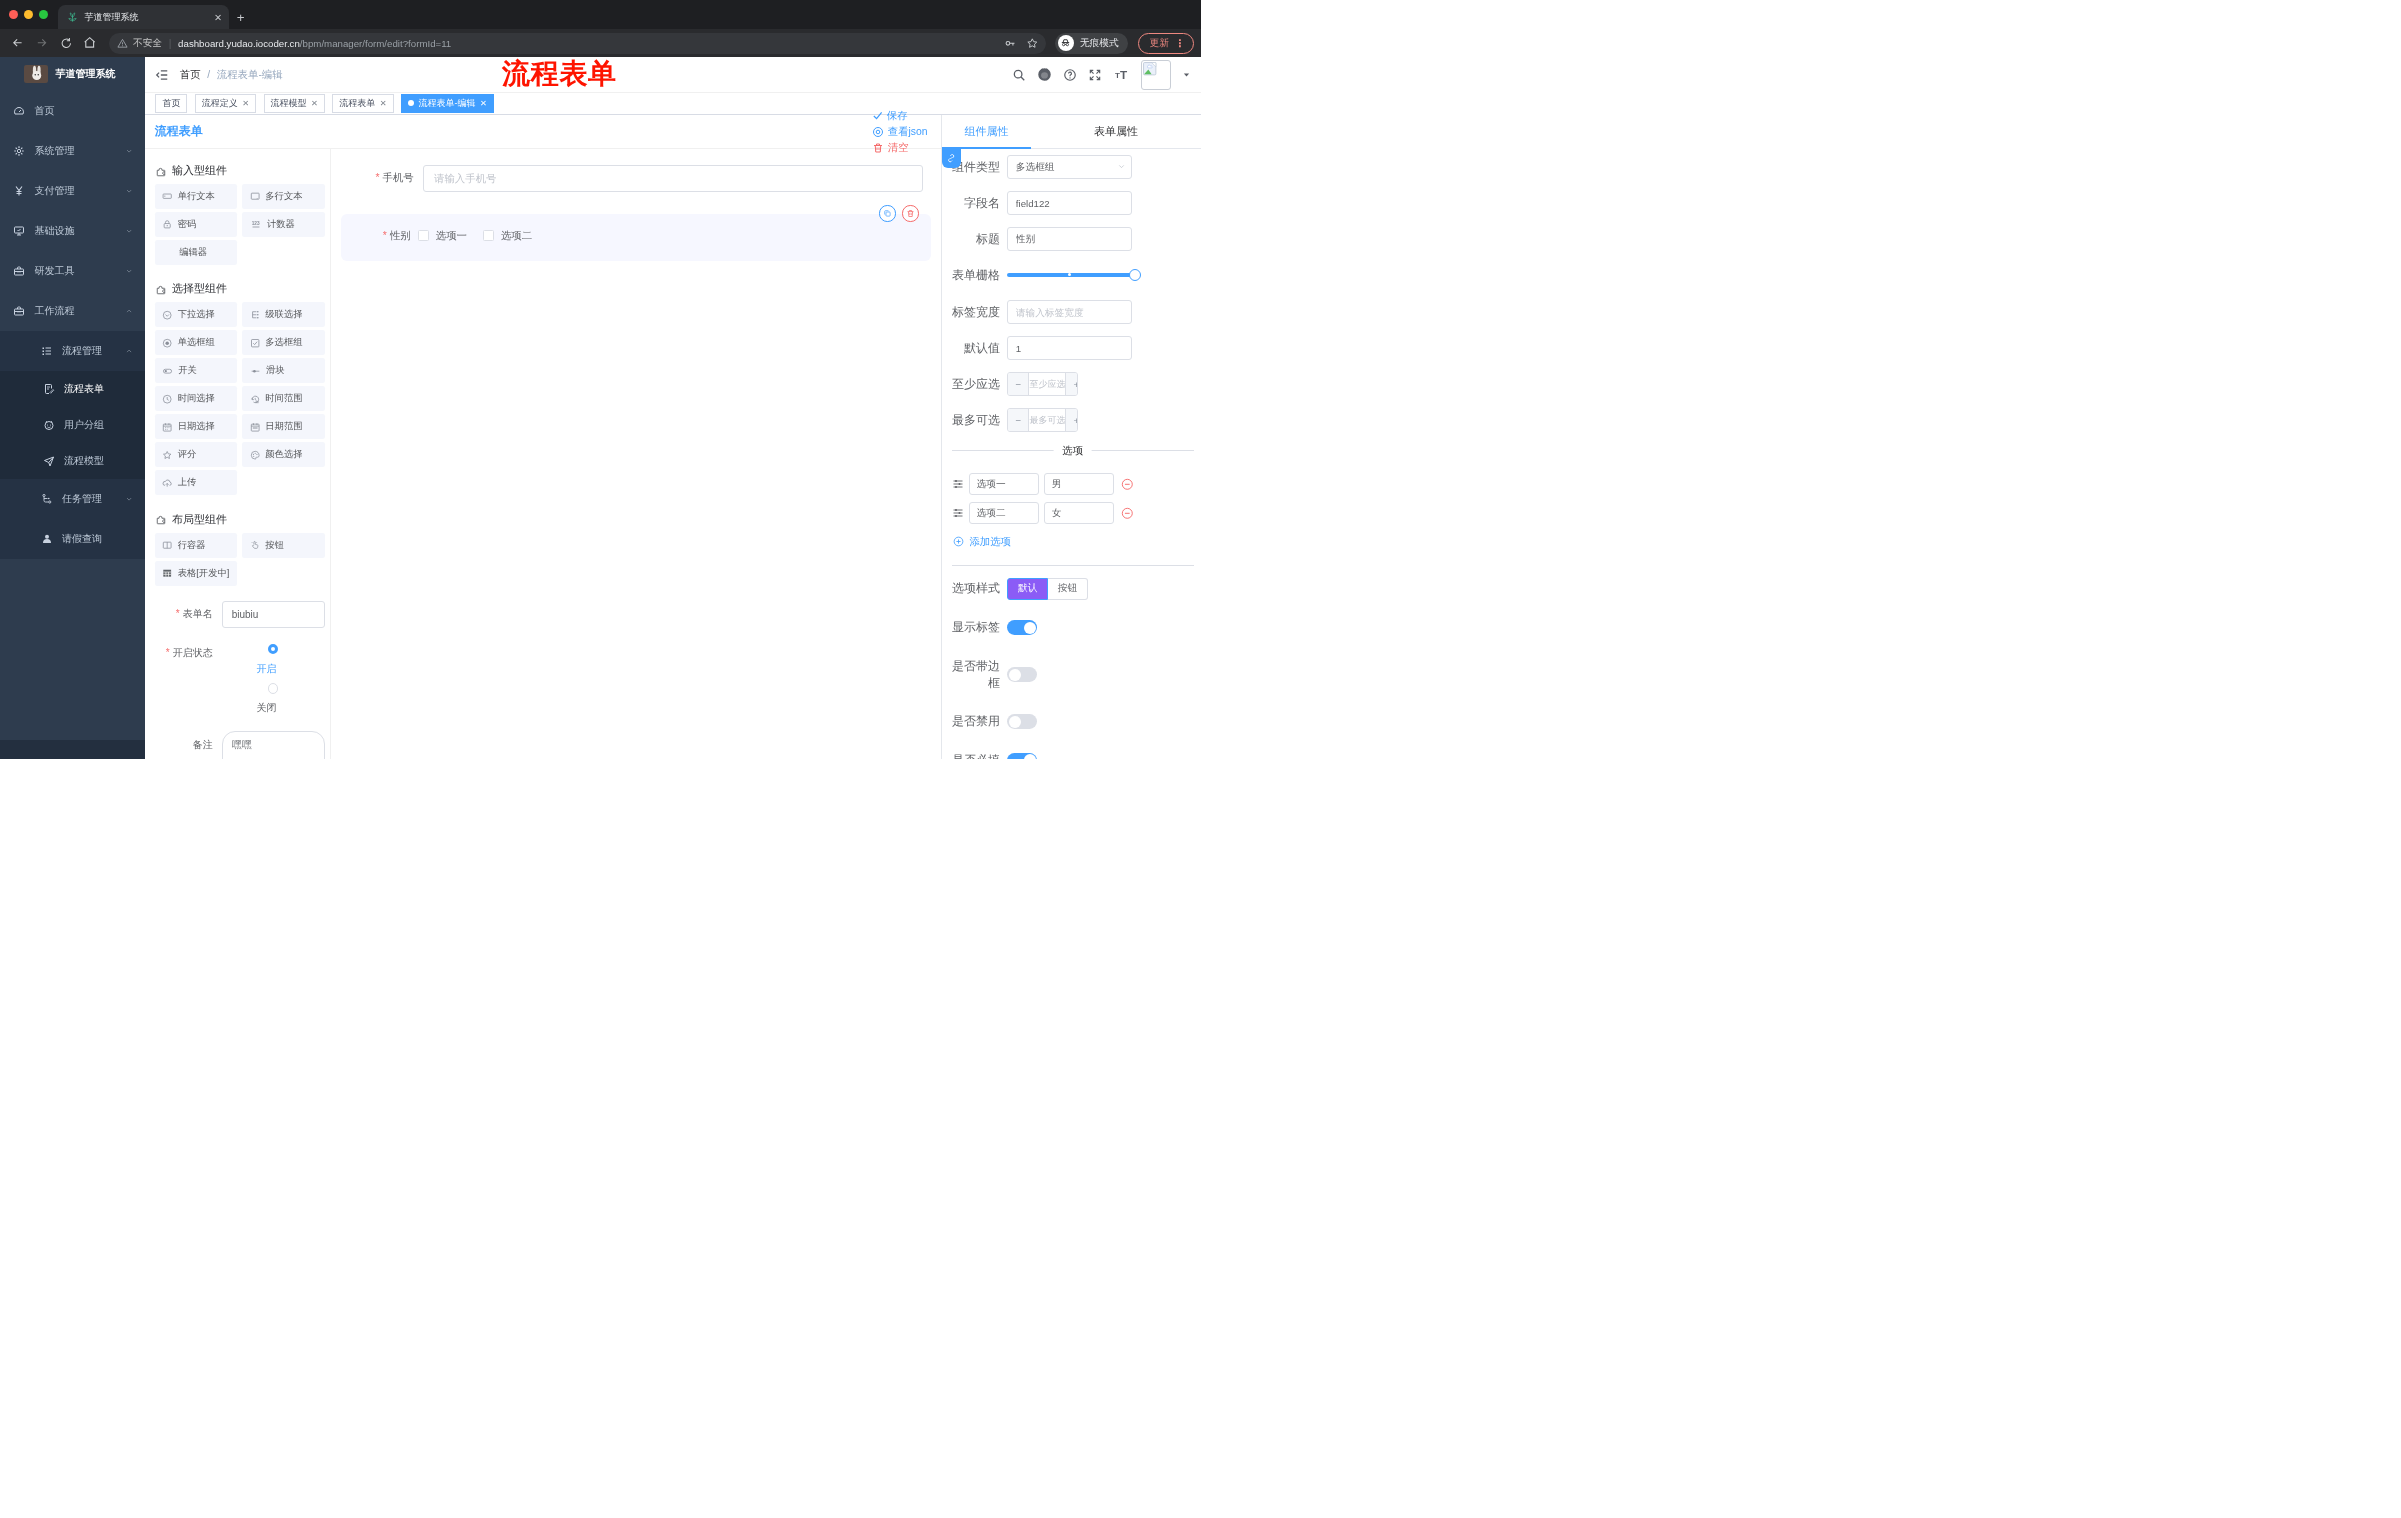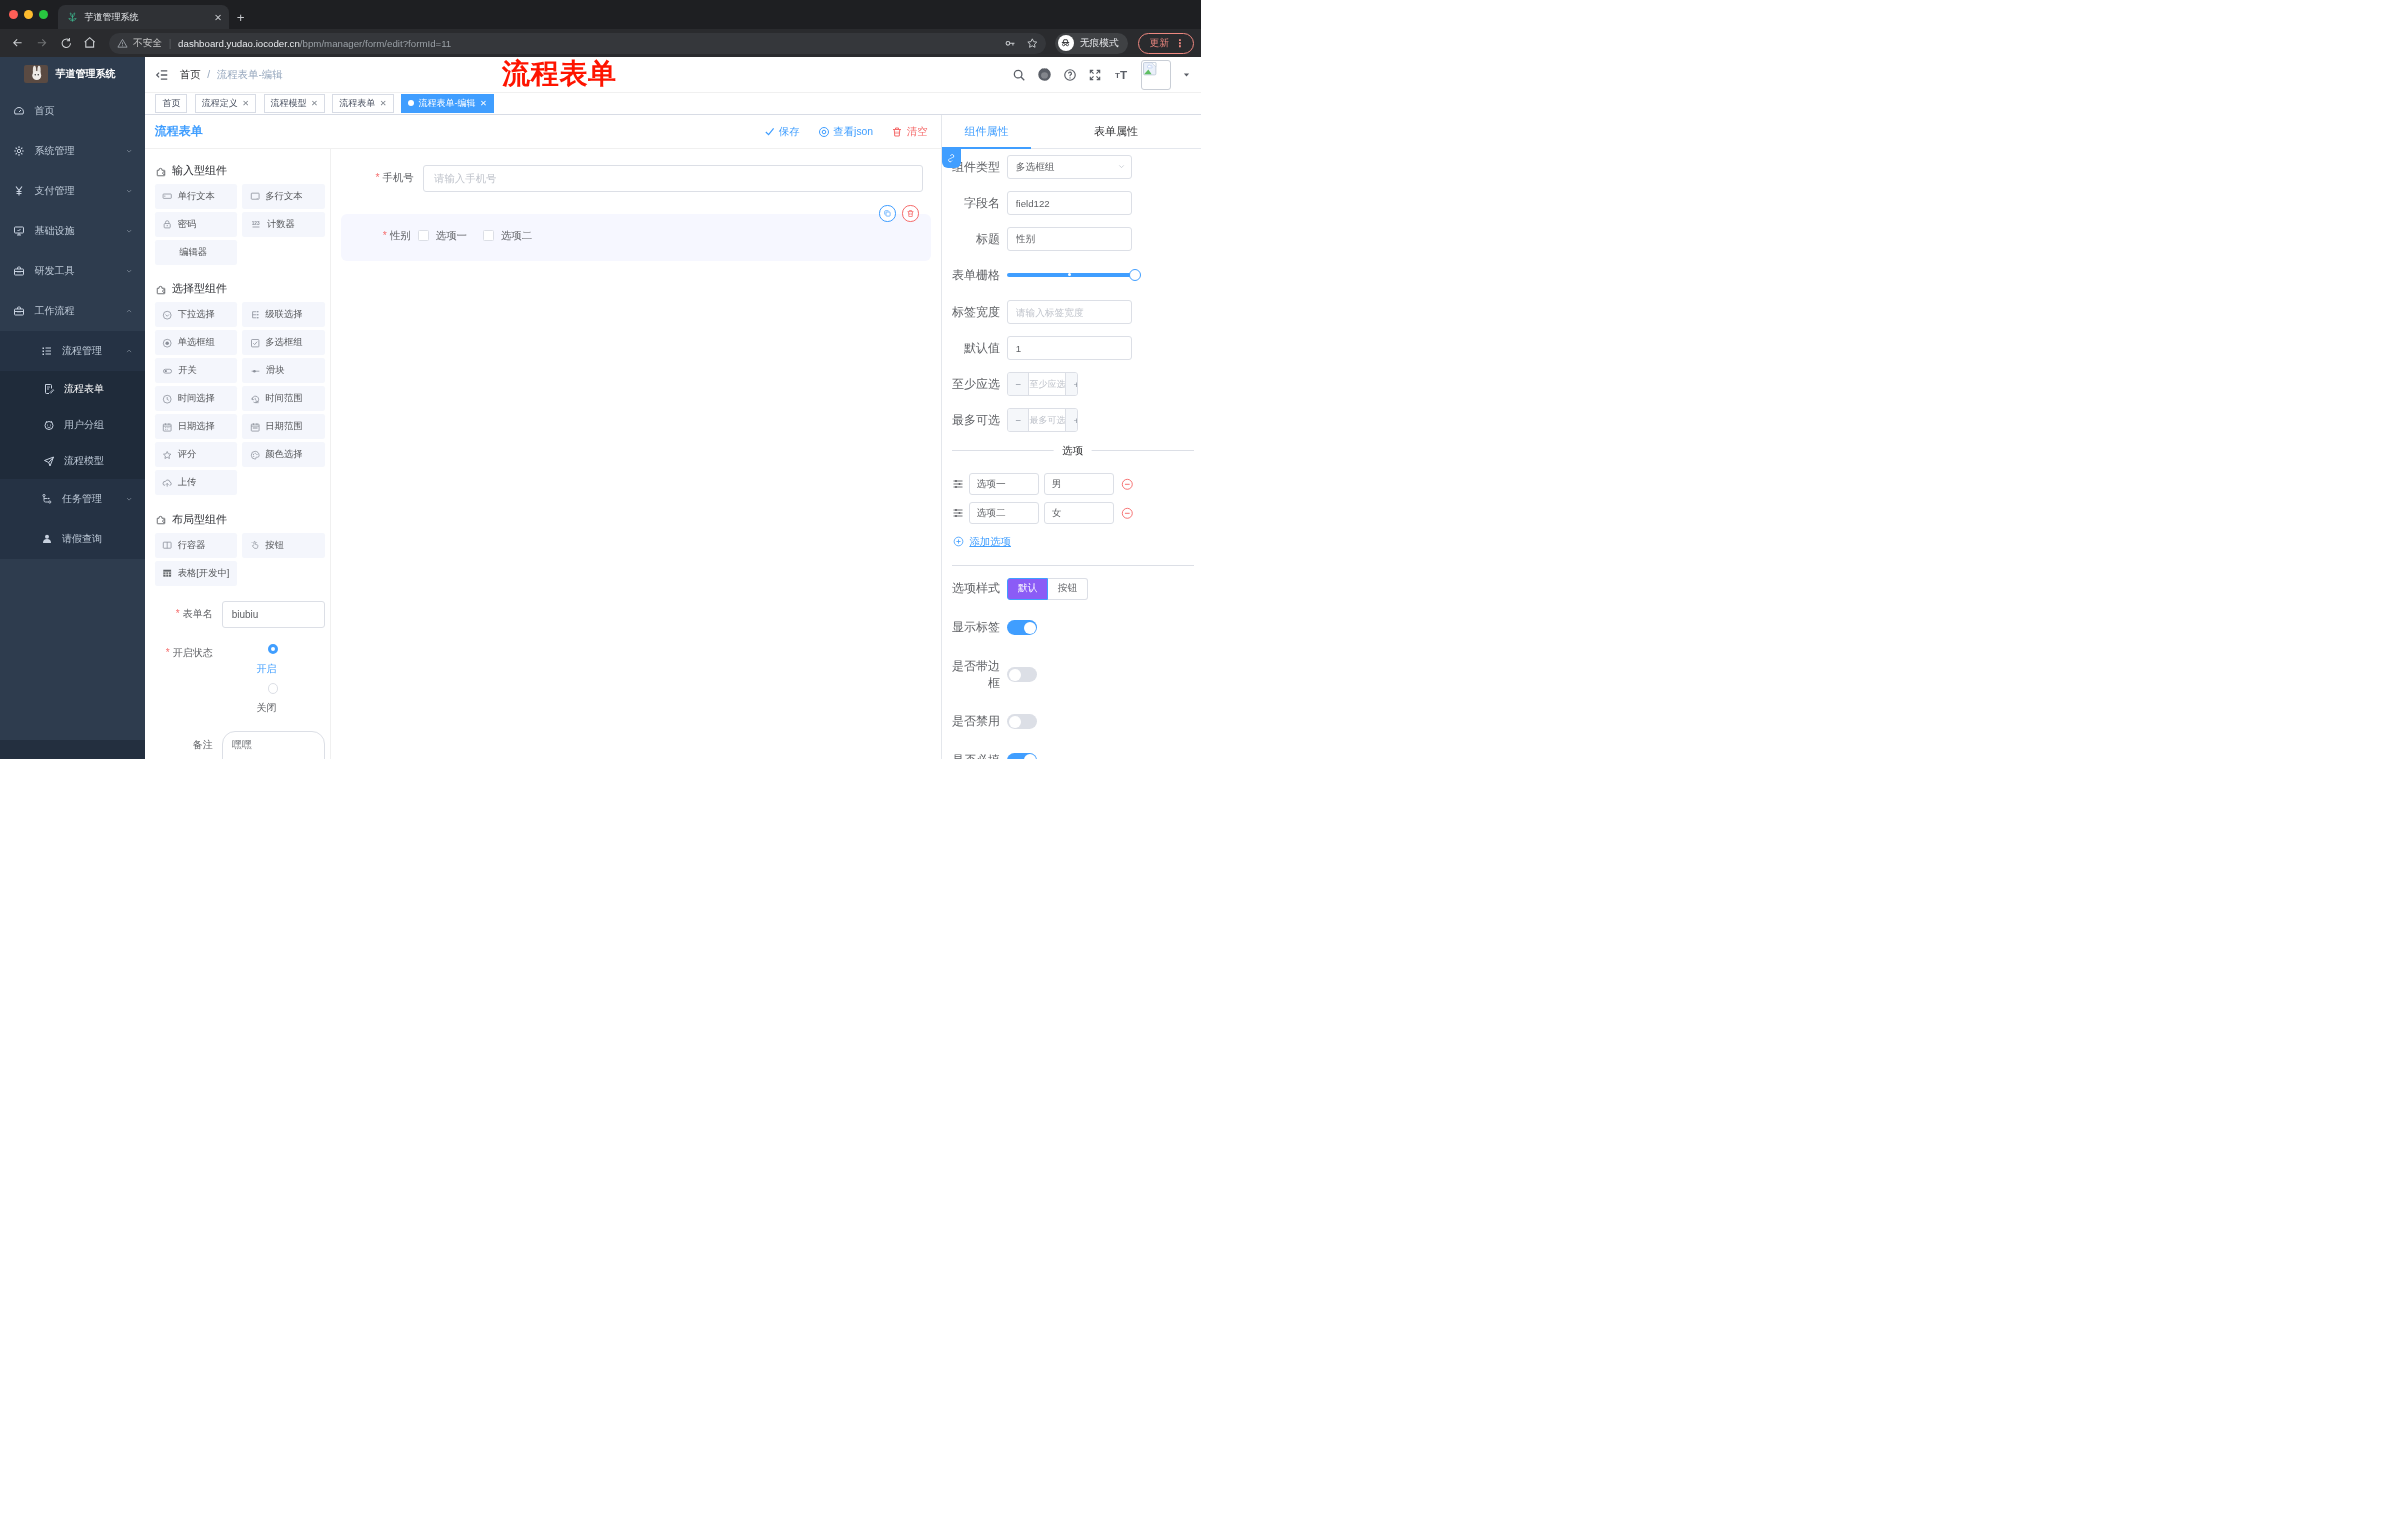--- a/index.html
+++ b/index.html
@@ -76,21 +76,21 @@
   .tag .x { font-size:8.2px; color:#7d838c; }
   .tag.active { background:#409EFF; border-color:#409EFF; color:#fff; }
   .tag.active .x { color:#fff; }
   .tag.active::before { content:""; width:6px; height:6px; border-radius:50%; background:#fff; display:block; }
 
   .workspace { flex:1; display:flex; min-height:0; }
   .left-zone { flex:1; display:flex; flex-direction:column; min-width:0; }
 
   .board-toolbar { height:34px; display:flex; align-items:center; padding:0 13.4px 0 9.7px; border-bottom:0.7px solid #f0f0f0; }
   .board-title { color:#409EFF; font-size:12px; font-weight:bold; }
-  .tool-acts { margin-left:auto; display:flex; align-items:flex-end; gap:18px; }
+  .tool-acts { margin-left:auto; display:flex; align-items:flex-start; gap:2px;flex-direction:column; }
   .tbtn { display:flex; align-items:center; gap:3.7px; font-size:10.4px; color:#409EFF; cursor:pointer; }
   .tbtn.danger { color:#F56C6C; }
 
   .work-row { flex:1; display:flex; min-height:0; }
 
   
   .palette { width:186px; flex:none; border-right:0.7px solid #f0f0f0; padding:6px 5.2px 0 9.7px; overflow:hidden; }
   .sec-title { display:flex; align-items:center; gap:5.2px; font-size:11px; color:#2c2e33; margin:8.2px 0 6px 0; }
   .sec-title .ic { color:#606266; }
   .p-grid { display:grid; grid-template-columns:1fr 1fr; gap:3px 5.2px; }
@@ -161,21 +161,21 @@
   .st-val { flex:1; display:flex; align-items:center; justify-content:center; font-size:9px; color:#C0C4CC; background:#fff; white-space:nowrap; }
 
   .divider { position:relative; height:0.7px; background:#DCDFE6; margin:18px 7.4px 22px 3.7px; }
   .divider span { position:absolute; left:50%; top:50%; transform:translate(-50%,-50%); background:#fff; padding:0 9px; font-size:10.4px; color:#303133; }
   .divider-plain { height:0.7px; background:#DCDFE6; margin:16.3px 7.4px 12px 3.7px; }
 
   .opt-row { display:flex; align-items:center; gap:5.2px; margin:0 0 7.4px 3.7px; }
   .opt-row .drag { color:#606266; }
   .opt-inp { width:70px; height:22px; border:0.7px solid #DCDFE6; border-radius:3px; font-size:9.7px; color:#606266; padding:0 6.7px; outline:none; font-family:inherit;}
   .rm-btn { color:#F56C6C; margin-left:2.2px; }
-  .add-opt { display:flex; align-items:center; gap:5.2px; color:#409EFF; font-size:10.4px; margin:10.4px 0 0 5.2px; cursor:pointer;text-decoration:underline; }
+  .add-opt { display:flex; align-items:center; gap:5.2px; color:#409EFF; font-size:10.4px; margin:10.4px 0 0 5.2px; cursor:pointer; }
 
   .rb-group { display:flex; }
   .rb { height:22px; padding:0 9.7px; display:flex; align-items:center; font-size:9.7px; border:0.7px solid #DCDFE6; color:#606266; background:#fff; cursor:pointer; }
   .rb.on { background:#8b5cf6; border-color:#409EFF; color:#fff; }
   .rb:first-child { border-radius:3px 0 0 3px; }
   .rb:last-child { border-radius:0 3px 3px 0; border-left:none; }
 
   .sw-row { display:flex; align-items:center; margin-bottom:21.5px; }
   .switch { width:30px; height:15px; border-radius:7.4px; background:#DCDFE6; position:relative; cursor:pointer; }
   .switch.on { background:#409EFF; }

